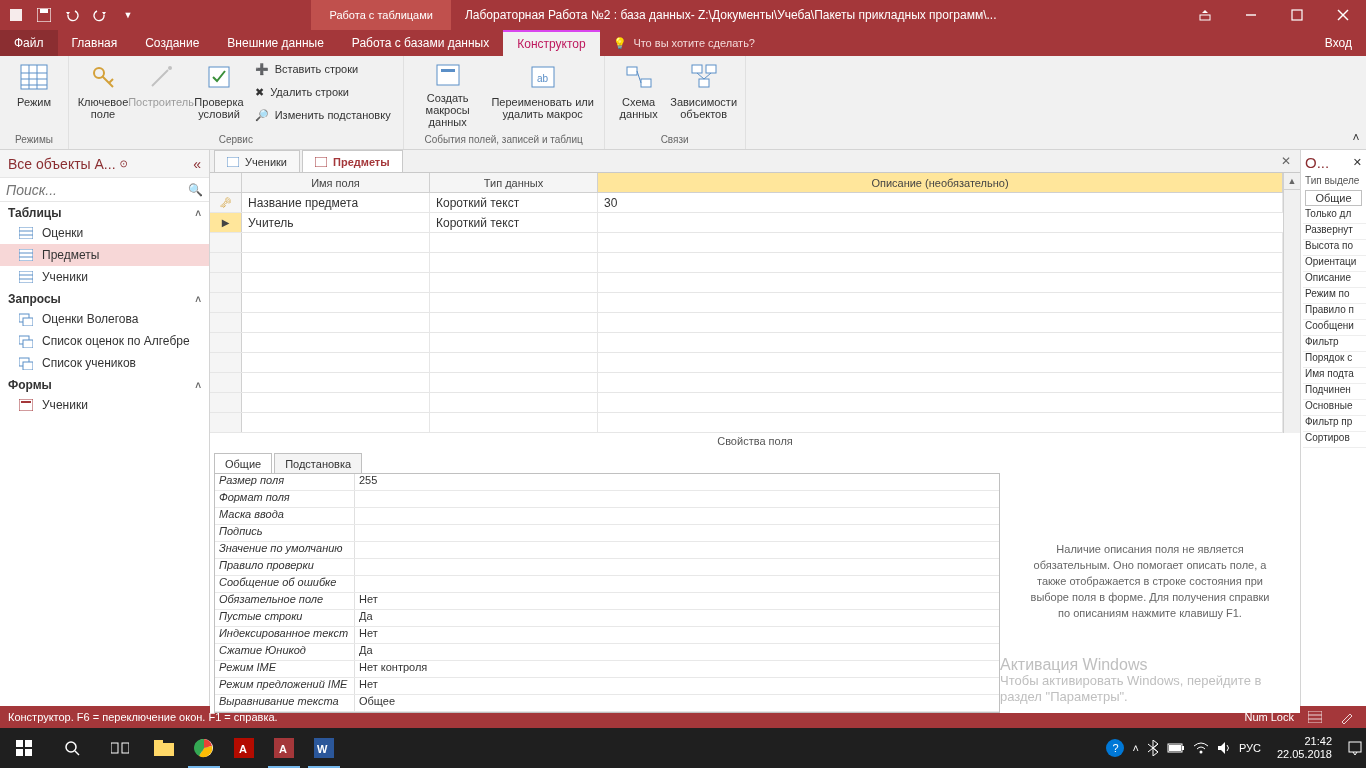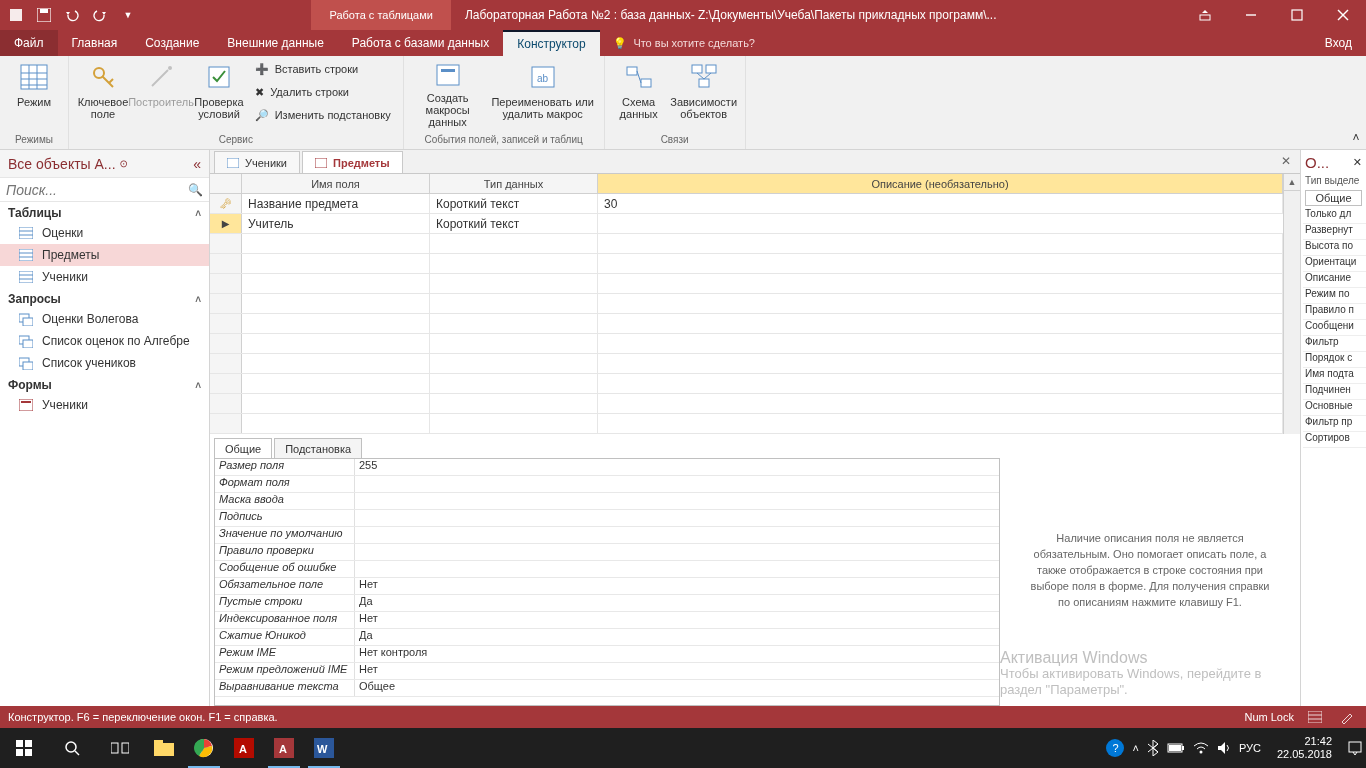--- a/index.html
+++ b/index.html
@@ -12,21 +12,21 @@
 .titlebar-center { flex: 1; display: flex; justify-content: center; align-items: center; height: 100%; }
 .context-tab { background: #c0504d; padding: 0 18px; height: 100%; display: flex; align-items: center; font-size: 11px; }
 .title-text { padding: 0 14px; font-size: 12px; }
 .titlebar-right { display: flex; }
 .winbtn { width: 46px; height: 30px; display: flex; align-items: center; justify-content: center; cursor: pointer; }
 
 
 .ribbon-tabs { height: 26px; background: #a4373a; display: flex; align-items: stretch; color: #fff; font-size: 12px; }
 .ribbon-tab { padding: 0 14px; display: flex; align-items: center; cursor: pointer; }
 .ribbon-tab.file { background: #8b2e31; }
-.ribbon-tab.context-active { background: #f1f1f1; color: #0c4a6e; border-top: 2px solid #0f172a; }
+.ribbon-tab.context-active { background: #f1f1f1; color: #be185d; border-top: 2px solid #d946ef; }
 .tell-me { display: flex; align-items: center; gap: 6px; padding: 0 14px; font-size: 11px; color: #f3dada; }
 .spacer { flex: 1; }
 .ribbon-tab.right { }
 
 
 .ribbon { height: 94px; background: #f1f1f1; border-bottom: 1px solid #d4d4d4; display: flex; }
 .ribbon-group { border-right: 1px solid #e0e0e0; padding: 2px 6px; display: flex; flex-direction: column; }
 .ribbon-group-body { flex: 1; display: flex; align-items: flex-start; gap: 2px; }
 .ribbon-group-label { font-size: 10px; color: #666; text-align: center; padding: 2px 0; }
 .ribbon-big { width: 56px; height: 70px; display: flex; flex-direction: column; align-items: center; justify-content: flex-start; padding: 3px 2px; cursor: pointer; text-align: center; font-size: 11px; line-height: 12px; gap:3px;}
@@ -506,20 +506,21 @@
             <div class="cell name"></div>
             <div class="cell type"></div>
             <div class="cell desc"></div>
           </div>
       </div>
       <div class="dg-scroll">
         <div class="arrow">▲</div>
       </div>
     </div>
 
+    <div class="field-props-label">Свойства поля</div>
 
     <div class="field-props">
       <div class="fp-left">
         <div class="fp-tabs">
           <div class="fp-tab active">Общие</div>
           <div class="fp-tab">Подстановка</div>
         </div>
         <div class="fp-grid" id="fp-grid">
             <div class="fp-row">
               <div class="k">Размер поля</div>
@@ -551,21 +552,21 @@
             </div>
             <div class="fp-row">
               <div class="k">Обязательное поле</div>
               <div class="v">Нет</div>
             </div>
             <div class="fp-row">
               <div class="k">Пустые строки</div>
               <div class="v">Да</div>
             </div>
             <div class="fp-row">
-              <div class="k">Индексированное поля</div>
+              <div class="k">Индексированное текст</div>
               <div class="v">Нет</div>
             </div>
             <div class="fp-row">
               <div class="k">Сжатие Юникод</div>
               <div class="v">Да</div>
             </div>
             <div class="fp-row">
               <div class="k">Режим IME</div>
               <div class="v">Нет контроля</div>
             </div>

